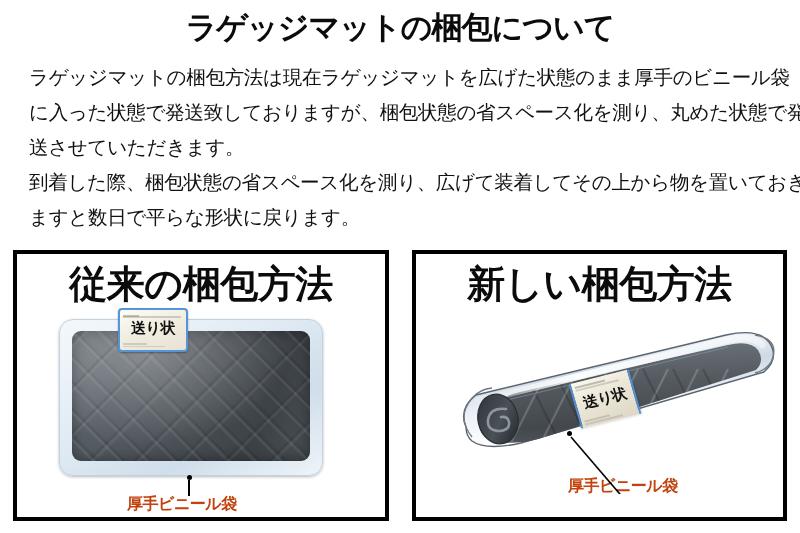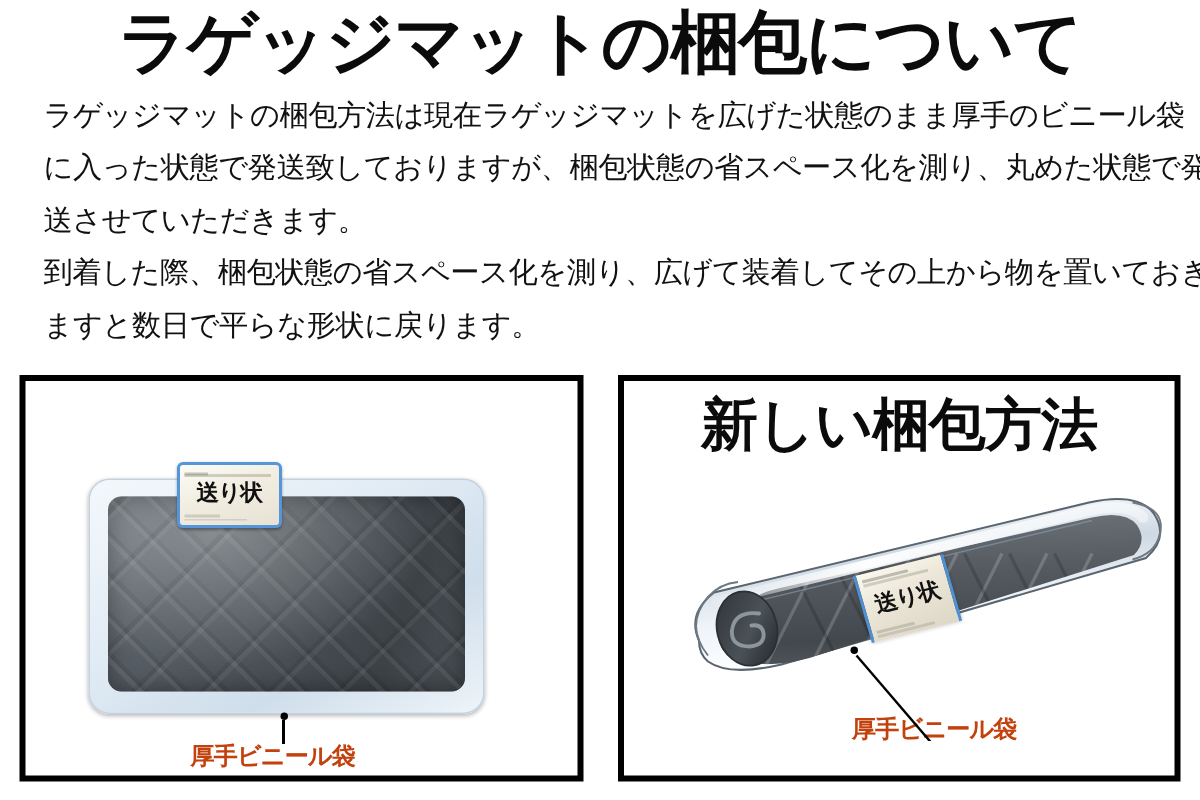--- a/index.html
+++ b/index.html
@@ -16,21 +16,21 @@
     color: #000000;
   }
 
   
   .page-title {
     position: absolute;
     left: 0;
     top: 2px;
     width: 800px;
     text-align: center;
-    font-size: 46px;
+    font-size: 31px;
     line-height: 52px;
     font-weight: bold;
     letter-spacing: -1px;
     color: #0b0b0b;
     white-space: nowrap;
   }
 
   .body-copy {
     position: absolute;
     left: 29px;
@@ -234,20 +234,21 @@
 </head>
 <body>
 
 <div class="page-title">ラゲッジマットの梱包について</div>
 
 <div class="body-copy para-1">ラゲッジマットの梱包方法は現在ラゲッジマットを広げた状態のまま厚手のビニール袋に入った状態で発送致しておりますが、梱包状態の省スペース化を測り、丸めた状態で発送させていただきます。</div>
 <div class="body-copy para-2">到着した際、梱包状態の省スペース化を測り、広げて装着してその上から物を置いておきますと数日で平らな形状に戻ります。</div>
 
 <div class="panel panel-left">
 
+  <div class="panel-title">従来の梱包方法</div>
 
   <div class="bag-flat">
     <div class="mat-flat">
       <div class="sheen-flat"></div>
     </div>
   </div>
 
   <div class="label-flat">
     <div class="ticks"></div>
     <div class="txt">送り状</div>

